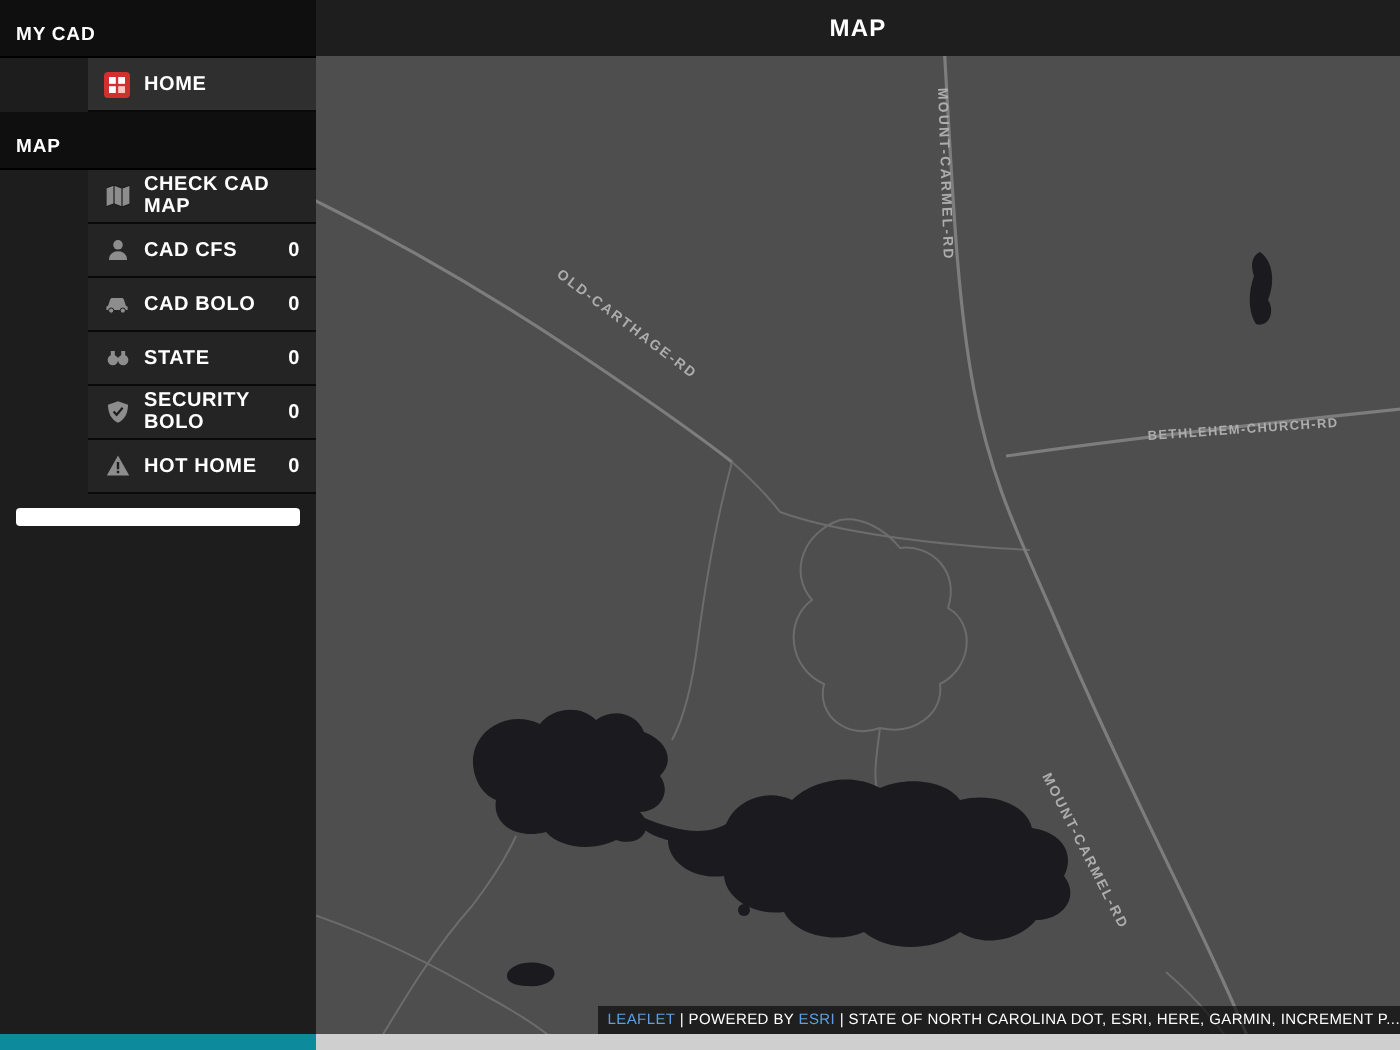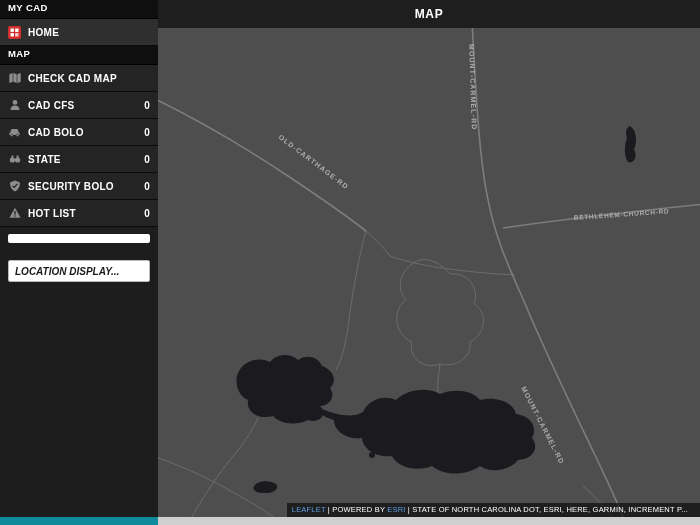--- a/index.html
+++ b/index.html
@@ -8,42 +8,42 @@
   .app { position:relative; width:700px; height:525px; background:#4e4e4e; }
 
   
   .topbar { position:absolute; left:158px; top:0; right:0; height:28px; background:#1e1e1e;
             display:flex; align-items:center; justify-content:center; color:#fff;
             font-size:12px; font-weight:bold; letter-spacing:.6px; z-index:5; }
 
   
   .sidebar { position:absolute; left:0; top:0; width:158px; height:517px; background:#1d1d1d; z-index:6; }
   .sec { background:#0f0f0f; color:#fff; font-size:9.5px; font-weight:bold;
-         letter-spacing:.4px; padding:2px 8px 5px; border-bottom:1px solid #000; }
+         letter-spacing:.4px; padding:12px 8px 5px; border-bottom:1px solid #000; }
   .item { display:flex; align-items:center; gap:7px; height:27px; padding:0 8px;
           background:#242424; border-bottom:1px solid #0a0a0a; color:#fff;
-          font-size:10px; font-weight:bold; letter-spacing:.3px; cursor:pointer; }
+          font-size:10px; font-weight:bold; letter-spacing:.3px; cursor:pointer;margin-left:44px; }
   .item.active { background:#2f2f2f; }
   .item .ic { width:13px; height:13px; flex:0 0 13px; display:flex; align-items:center; justify-content:center; }
   .item .count { margin-left:auto; font-size:10px; font-weight:bold; color:#fff; }
   .appstatus-bar { margin:7px 8px 0; height:9px; background:#fff; border-radius:2px; }
   .loc-input { display:block; margin:17px 8px 0; width:142px; height:22px; background:#fff;
                border:1px solid #bbb; border-radius:2px; font-family:"Liberation Sans",sans-serif;
                font-style:italic; font-weight:bold; font-size:10px; color:#1a1a1a; padding:0 6px; }
 
   
   .map { position:absolute; left:158px; top:28px; width:542px; height:489px;
          background:#4e4e4e; overflow:hidden; cursor:grab; }
   .map svg.tiles { position:absolute; left:0; top:0; }
   .roadlabel { fill:#adadad; font-size:7px; font-weight:bold; letter-spacing:1.1px;
                font-family:"Liberation Sans",sans-serif; }
   .roadlabel.small { font-size:6.5px; letter-spacing:.7px; }
 
   .attribution { position:absolute; right:0; bottom:0; background:rgba(0,0,0,.6);
-                 color:#fff; font-size:7.5px; line-height:10px; padding:2px 12px 2px 5px;
+                 color:#fff; font-size:7.5px; line-height:10px; padding:2px 0 2px 5px;
                  letter-spacing:.2px; white-space:nowrap; z-index:4; }
   .attribution a { color:#5d9fe2; text-decoration:none; }
 
   
   .bottomstrip { position:absolute; left:0; bottom:0; width:700px; height:8px; background:#cfcfcf; display:flex; }
   .bottomstrip .teal { width:158px; height:8px; background:#0d8b9c; }
 </style>
 </head>
 <body>
 
@@ -131,28 +131,27 @@
     </div>
 
     <div class="item">
       <span class="ic">
         <svg width="12" height="12" viewBox="0 0 12 12">
             <path d="M6,0.8 L11.6,10.8 L0.4,10.8 Z" fill="#8d8d8d"></path>
             <rect x="5.4" y="4" width="1.2" height="3.6" fill="#1d1d1d"></rect>
             <rect x="5.4" y="8.4" width="1.2" height="1.2" fill="#1d1d1d"></rect>
           </svg>
       </span>
-      <span>HOT LIST</span>
+      <span>HOT HOME</span>
       <span class="count">0</span>
     </div>
 
 
     <div class="appstatus-bar"></div>
 
-    <input class="loc-input" type="text" readonly="" value="LOCATION DISPLAY..." style="">
   </div>
 
   <div class="map">
     <svg class="tiles" width="542" height="489" viewBox="0 0 542 489">
 
       <rect x="0" y="0" width="542" height="489" fill="#4e4e4e"></rect>
 
       <g stroke="#6c6c6c" stroke-width="1" fill="none">
         <path d="M208,203 C218,212 226,220 232,228 C260,238 300,243 340,246 L357,247"></path>
         <path d="M208,203 C200,232 195,262 191,292 C188,316 184,331 178,342"></path>

